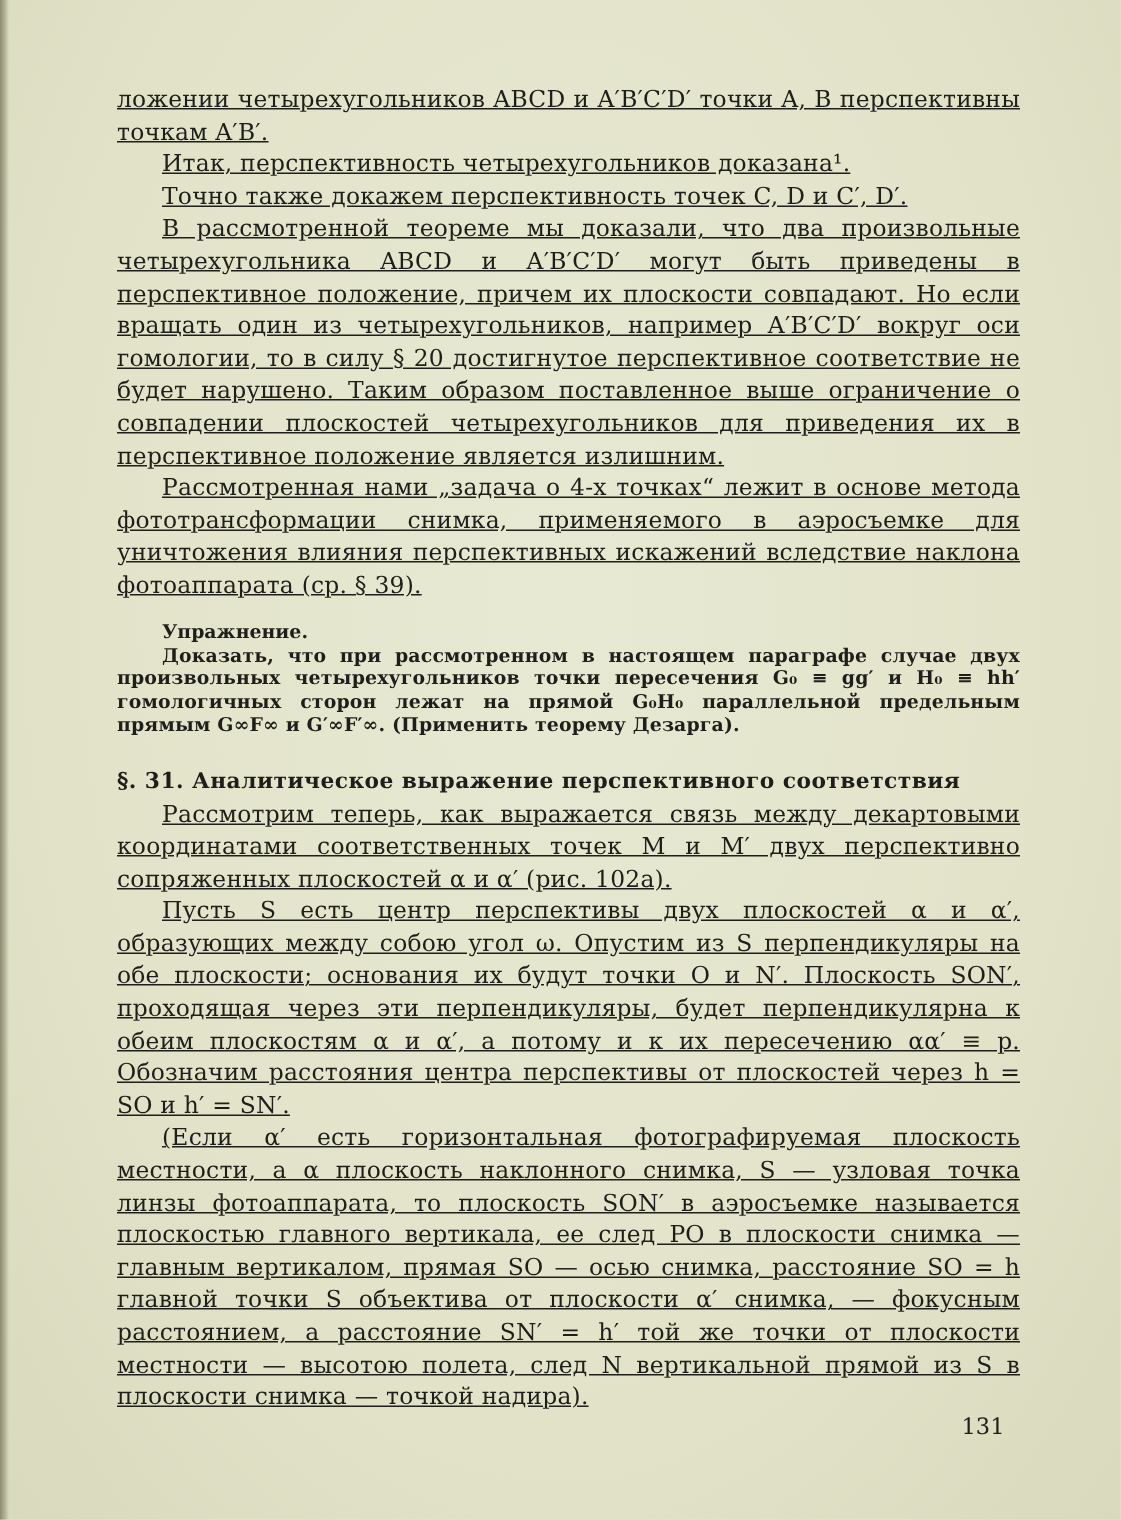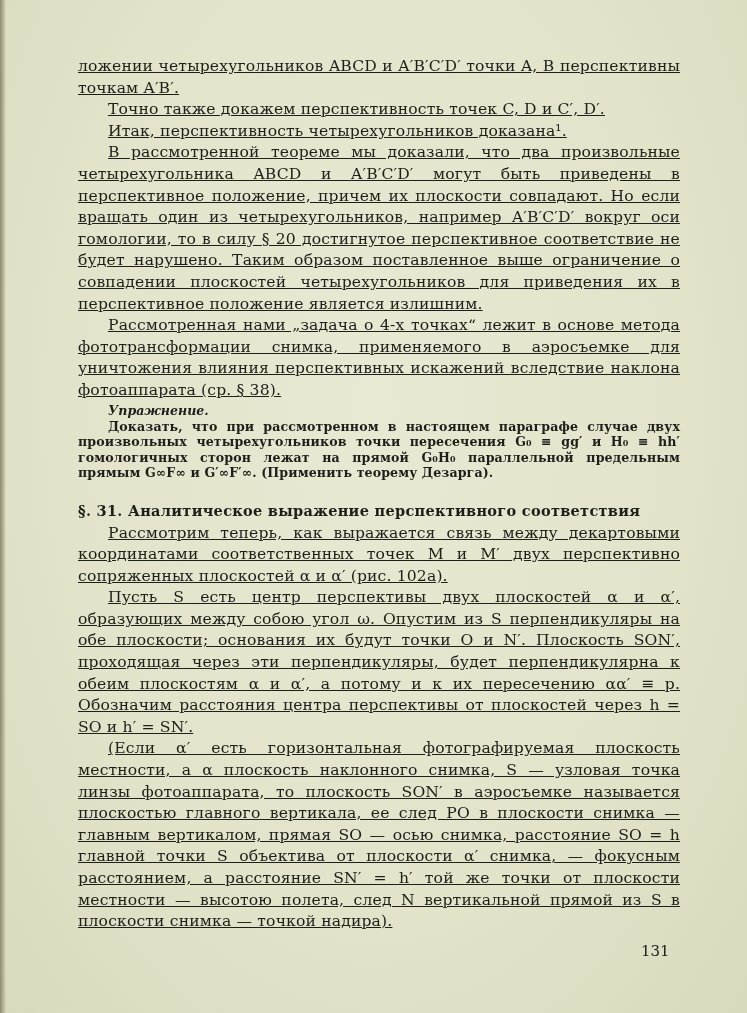--- a/index.html
+++ b/index.html
@@ -13,39 +13,39 @@
   }
   .spine {
     position: absolute; left: 0; top: 0; width: 6px; height: 1013px;
     background: linear-gradient(90deg, #8d8a70 0%, #b9b89d 60%, transparent 100%);
   }
   .page {
     position: absolute; left: 78px; top: 56px; width: 602px;
   }
   p { margin: 0; text-align: justify; font-size: 15.6px; line-height: 21.6px; letter-spacing: 0.15px; text-decoration: underline; }
   p.ind { text-indent: 30px; }
-  .ex-title { font-size: 12.6px; line-height: 16px; font-style: italic; font-weight: bold; margin-left: 30px; margin-top: 1px; }
+  .ex-title { font-size: 12.6px; line-height: 16px; font-weight: bold; margin-left: 30px; margin-top: 11px; }
   .ex-body { font-size: 12.6px; line-height: 15.5px; text-indent: 30px; text-align: justify; font-weight: 600; letter-spacing: 0.1px; }
   .section-head {
     font-size: 14.5px; line-height: 20px; font-weight: bold; margin-top: 20px; margin-bottom: 2px;
     letter-spacing: 0.3px; white-space: nowrap;
   }
   .page-number { position: absolute; left: 641px; top: 942px; font-size: 15px; }
 </style>
 </head>
 <body>
 
 <div class="spine"></div>
 
 <div class="page">
   <p>ложении четырехугольников ABCD и A′B′C′D′ точки A, B перспективны точкам A′B′.</p>
+  <p class="ind">Итак, перспективность четырехугольников доказана¹.</p>
   <p class="ind">Точно также докажем перспективность точек C, D и C′, D′.</p>
-  <p class="ind">Итак, перспективность четырехугольников доказана¹.</p>
   <p class="ind">В рассмотренной теореме мы доказали, что два произвольные четырехугольника ABCD и A′B′C′D′ могут быть приведены в перспективное положение, причем их плоскости совпадают. Но если вращать один из четырехугольников, например A′B′C′D′ вокруг оси гомологии, то в силу § 20 достигнутое перспективное соответствие не будет нарушено. Таким образом поставленное выше ограничение о совпадении плоскостей четырехугольников для приведения их в перспективное положение является излишним.</p>
-  <p class="ind">Рассмотренная нами „задача о 4-х точках“ лежит в основе метода фототрансформации снимка, применяемого в аэросъемке для уничтожения влияния перспективных искажений вследствие наклона фотоаппарата (ср. § 38).</p>
+  <p class="ind">Рассмотренная нами „задача о 4-х точках“ лежит в основе метода фототрансформации снимка, применяемого в аэросъемке для уничтожения влияния перспективных искажений вследствие наклона фотоаппарата (ср. § 39).</p>
 
   <div class="ex-title">Упражнение.</div>
   <div class="ex-body">Доказать, что при рассмотренном в настоящем параграфе случае двух произвольных четырехугольников точки пересечения G₀ ≡ gg′ и H₀ ≡ hh′ гомологичных сторон лежат на прямой G₀H₀ параллельной предельным прямым G∞F∞ и G′∞F′∞. (Применить теорему Дезарга).</div>
 
   <div class="section-head">§. 31. Аналитическое выражение перспективного соответствия</div>
   <p class="ind">Рассмотрим теперь, как выражается связь между декартовыми координатами соответственных точек M и M′ двух перспективно сопряженных плоскостей α и α′ (рис. 102a).</p>
   <p class="ind">Пусть S есть центр перспективы двух плоскостей α и α′, образующих между собою угол ω. Опустим из S перпендикуляры на обе плоскости; основания их будут точки O и N′. Плоскость SON′, проходящая через эти перпендикуляры, будет перпендикулярна к обеим плоскостям α и α′, а потому и к их пересечению αα′ ≡ p. Обозначим расстояния центра перспективы от плоскостей через h = SO и h′ = SN′.</p>
   <p class="ind">(Если α′ есть горизонтальная фотографируемая плоскость местности, а α плоскость наклонного снимка, S — узловая точка линзы фотоаппарата, то плоскость SON′ в аэросъемке называется плоскостью главного вертикала, ее след PO в плоскости снимка — главным вертикалом, прямая SO — осью снимка, расстояние SO = h главной точки S объектива от плоскости α′ снимка, — фокусным расстоянием, а расстояние SN′ = h′ той же точки от плоскости местности — высотою полета, след N вертикальной прямой из S в плоскости снимка — точкой надира).</p>
 
 </div>

